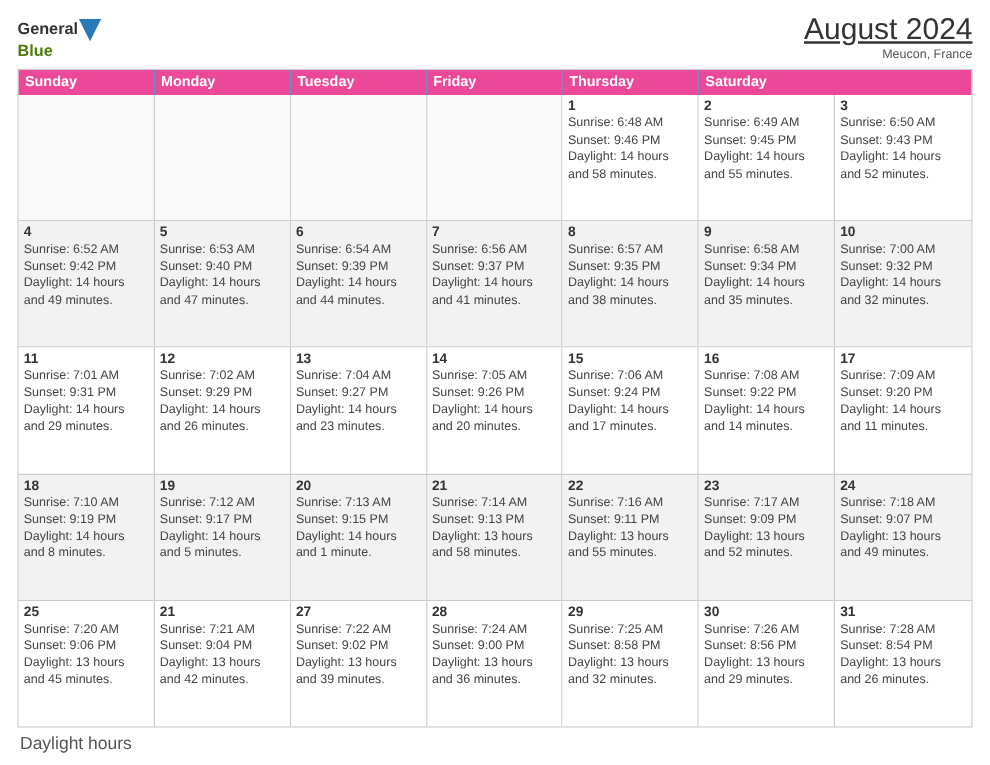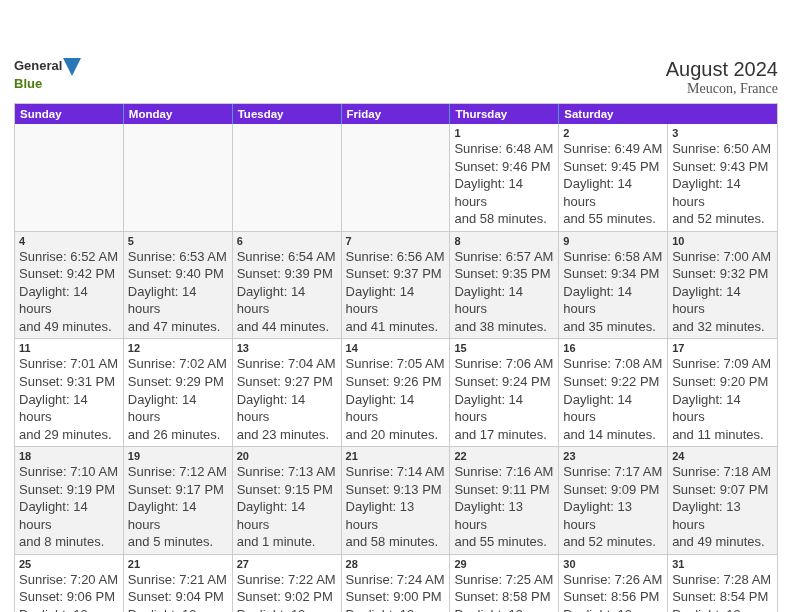--- a/index.html
+++ b/index.html
@@ -13,52 +13,51 @@
     .page {
       width: 792px;
       height: 612px;
       padding: 10px 14px;
       display: flex;
       flex-direction: column;
     }
     .header {
       display: flex;
       justify-content: space-between;
-      align-items: flex-start;
+      align-items: flex-end;
       margin-bottom: 6px;
-      margin-top: 48px;
     }
     .logo {
       display: flex;
       align-items: center;
       gap: 2px;
     }
     .title-block {
       text-align: right;
     }
     .month-year {
-      font-size: 20px;
+      font-size: 24px;
       font-weight: normal;
       color: #333;
+      text-decoration: underline;
     }
     .location {
-      font-size: 14px;
+      font-size: 10px;
       color: #555;
-      font-family: Liberation Serif, serif;
     }
     .calendar {
       flex: 1;
       display: flex;
       flex-direction: column;
       border: 1px solid #ccc;
     }
     .calendar-header-row {
       display: grid;
       grid-template-columns: repeat(7, 1fr);
-      background: #6d28d9;
+      background: #ec4899;
     }
     .day-header {
       color: #fff;
       font-size: 11.5px;
       font-weight: bold;
       padding: 4px 5px;
       border-right: 1px solid #5599cc;
       text-align: left;
     }
     .day-header:last-child { border-right: none; }
@@ -86,21 +85,21 @@
     .day-cell.empty { background: #f9f9f9; }
     .day-cell.shaded { background: #f2f2f2; }
     .day-number {
       font-size: 11px;
       font-weight: bold;
       color: #333;
       display: block;
       margin-bottom: 1px;
     }
     .day-info {
-      font-size: 13px;
+      font-size: 10px;
       color: #444;
       line-height: 1.35;
     }
     .footer-note {
       font-size: 14px;
       color: #555;
       margin-top: 4px;
       padding-left: 2px;
     }
   </style>

